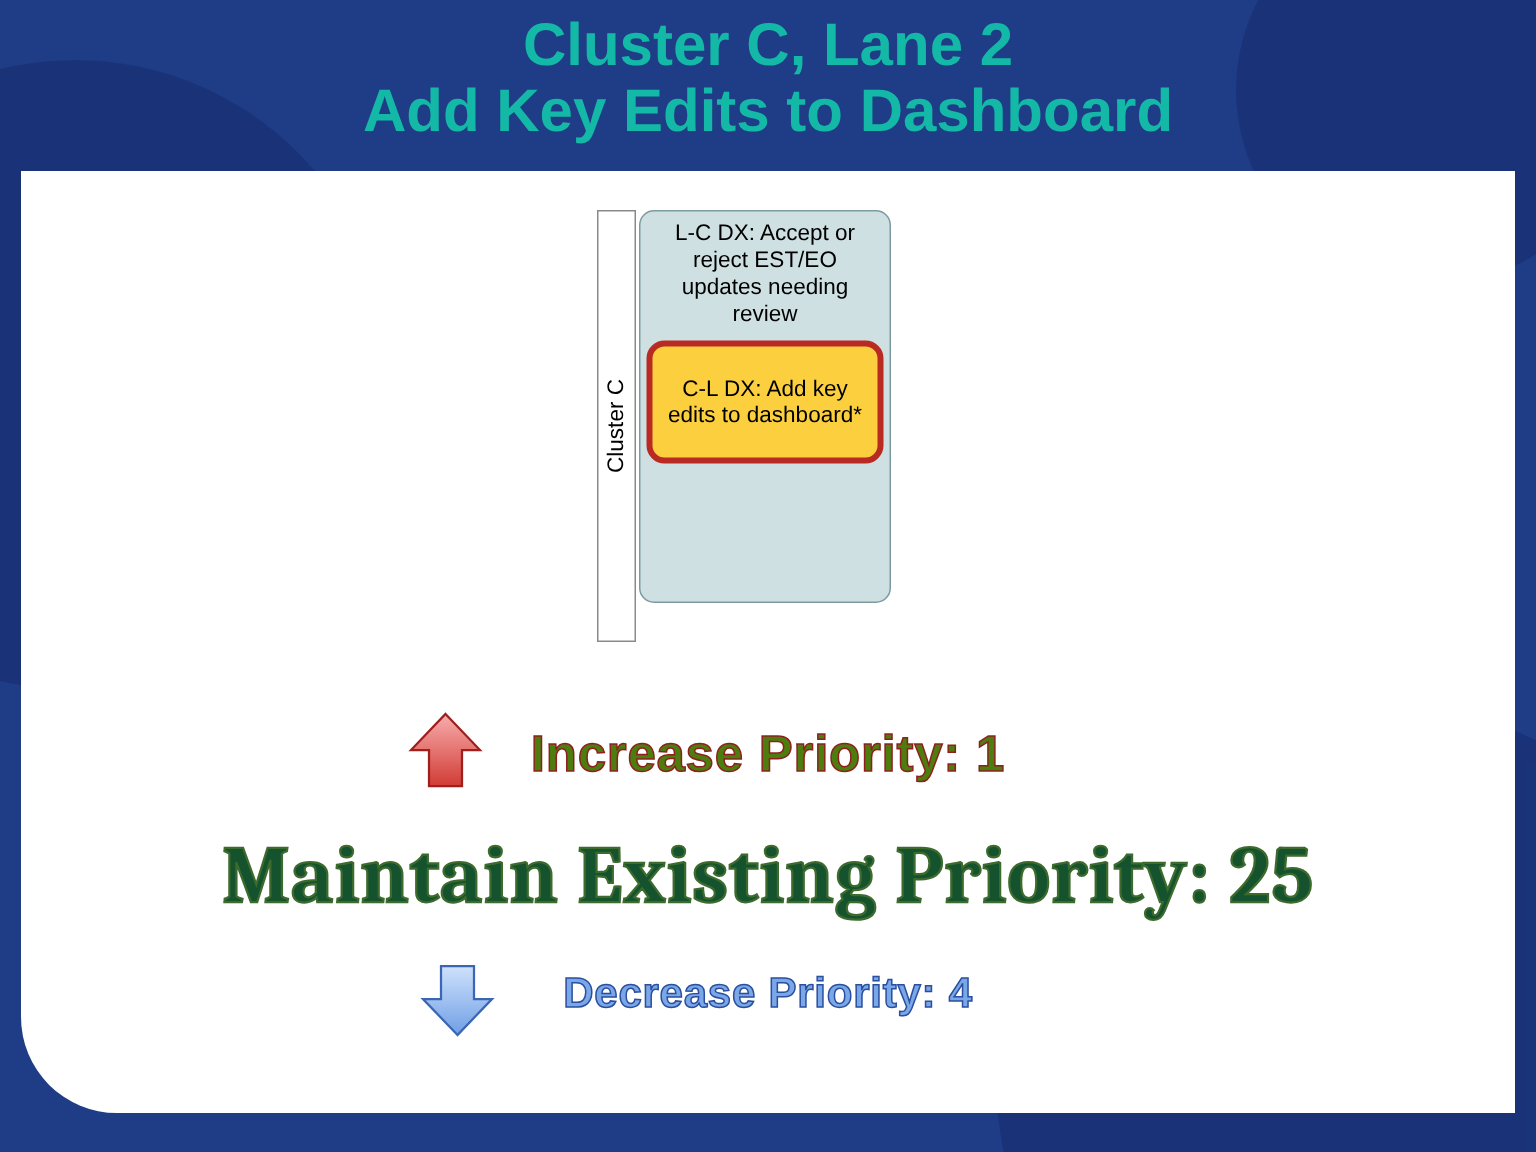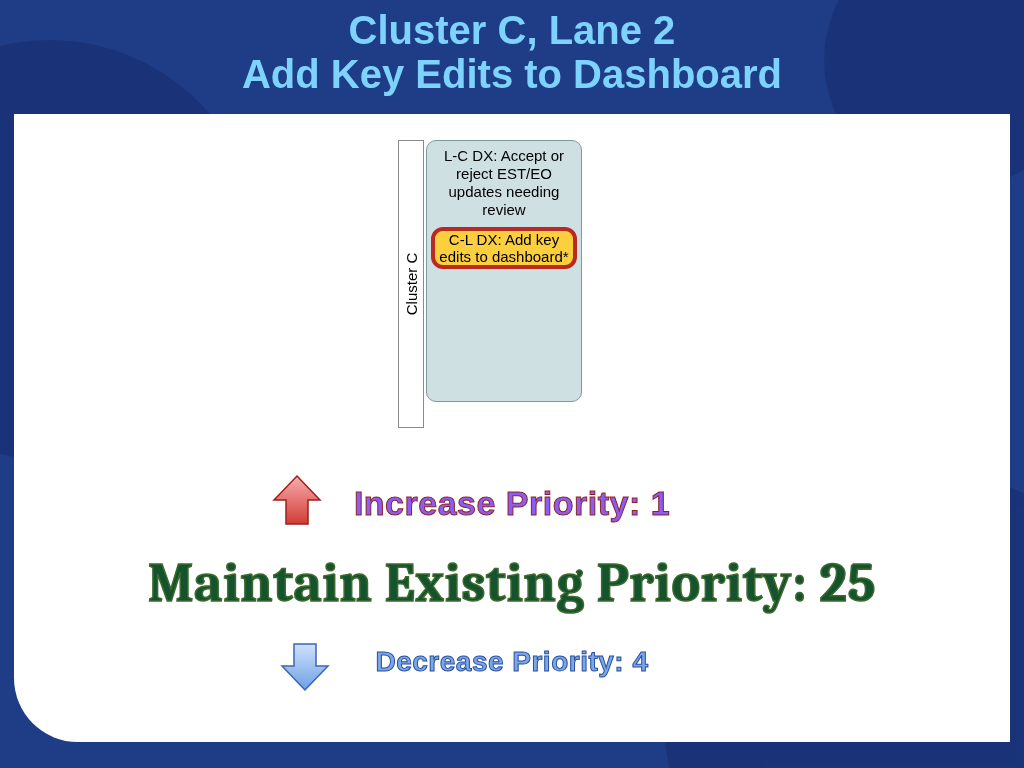--- a/index.html
+++ b/index.html
@@ -5,36 +5,36 @@
   * { margin:0; padding:0; box-sizing:border-box; }
   html,body { width:1024px; height:768px; font-family:"Trebuchet MS","Segoe UI",sans-serif; overflow:hidden; }
   body { background:#1f3d87; position:relative; }
 
   
   .bg-swoosh { position:absolute; border-radius:50%; background:rgba(0,0,40,0.15); }
   .sw1 { width:420px; height:420px; left:-160px; top:40px; }
   .sw2 { width:260px; height:260px; right:-60px; top:-70px; }
   .sw3 { width:500px; height:500px; right:-140px; bottom:-200px; }
 
-  .title-bar { position:absolute; top:8px; left:0; width:1024px; text-align:center; color:#7dd3fc; font-weight:bold; font-size:40px; line-height:1.1; z-index:5; }
+  .title-bar { position:absolute; top:8px; left:0; width:1024px; text-align:center; color:#14b8a6; font-weight:bold; font-size:40px; line-height:1.1; z-index:5; }
   .title-bar .line { display:block; }
 
   .content-card { position:absolute; left:14px; top:114px; width:996px; height:628px; background:#ffffff; border-radius:0 0 0 64px; z-index:3; }
 
   
   .diagram { position:absolute; left:384px; top:26px; width:238px; height:306px; }
   .cluster-label { position:absolute; left:0; top:0; width:26px; height:288px; border:1px solid #8a8a8a; background:#fff; }
   .cluster-label span { position:absolute; left:50%; top:50%; transform:translate(-50%,-50%) rotate(-90deg); white-space:nowrap; font-size:15px; color:#000; font-family:Arial,sans-serif; }
-  .lane { position:absolute; left:28px; top:0; width:156px; height:262px; background:#cfe0e3; border:1px solid #7c9ba0; border-radius:10px; font-family:Arial,sans-serif; text-align:center; }
+  .lane { position:absolute; left:28px; top:0; width:168px; height:262px; background:#cfe0e3; border:1px solid #7c9ba0; border-radius:10px; font-family:Arial,sans-serif; text-align:center; }
   .lane .cell { padding:6px 8px; font-size:15px; color:#000; line-height:1.2; }
-  .lane .highlight { margin:2px 4px; background:#fccf3f; border:4px solid #b92b22; border-radius:12px; padding:0 4px; font-size:15px; }
+  .lane .highlight { margin:2px 4px; background:#fccf3f; border:4px solid #b92b22; border-radius:12px; padding:20px 4px; font-size:15px; }
 
   
   .prio { position:absolute; width:100%; text-align:center; font-weight:bold; letter-spacing:0.5px; }
-  .increase { top:370px; font-size:34px; color:#8b5cf6; -webkit-text-stroke:1px #8f1f1c; }
+  .increase { top:370px; font-size:34px; color:#4d7c0f; -webkit-text-stroke:1px #8f1f1c; }
   .maintain { top:438px; font-size:54px; color:#14532d; -webkit-text-stroke:1.5px #3d6b2e; font-family:Cambria,Georgia,serif; }
   .decrease { top:532px; font-size:28px; color:#7aa7e8; -webkit-text-stroke:1px #2a4f9e; }
   .prio .n { }
 
   
   .arrow { position:absolute; }
   .arrow-up { left:254px; top:358px; }
   .arrow-down { left:264px; top:526px; }
 </style>
 </head>

